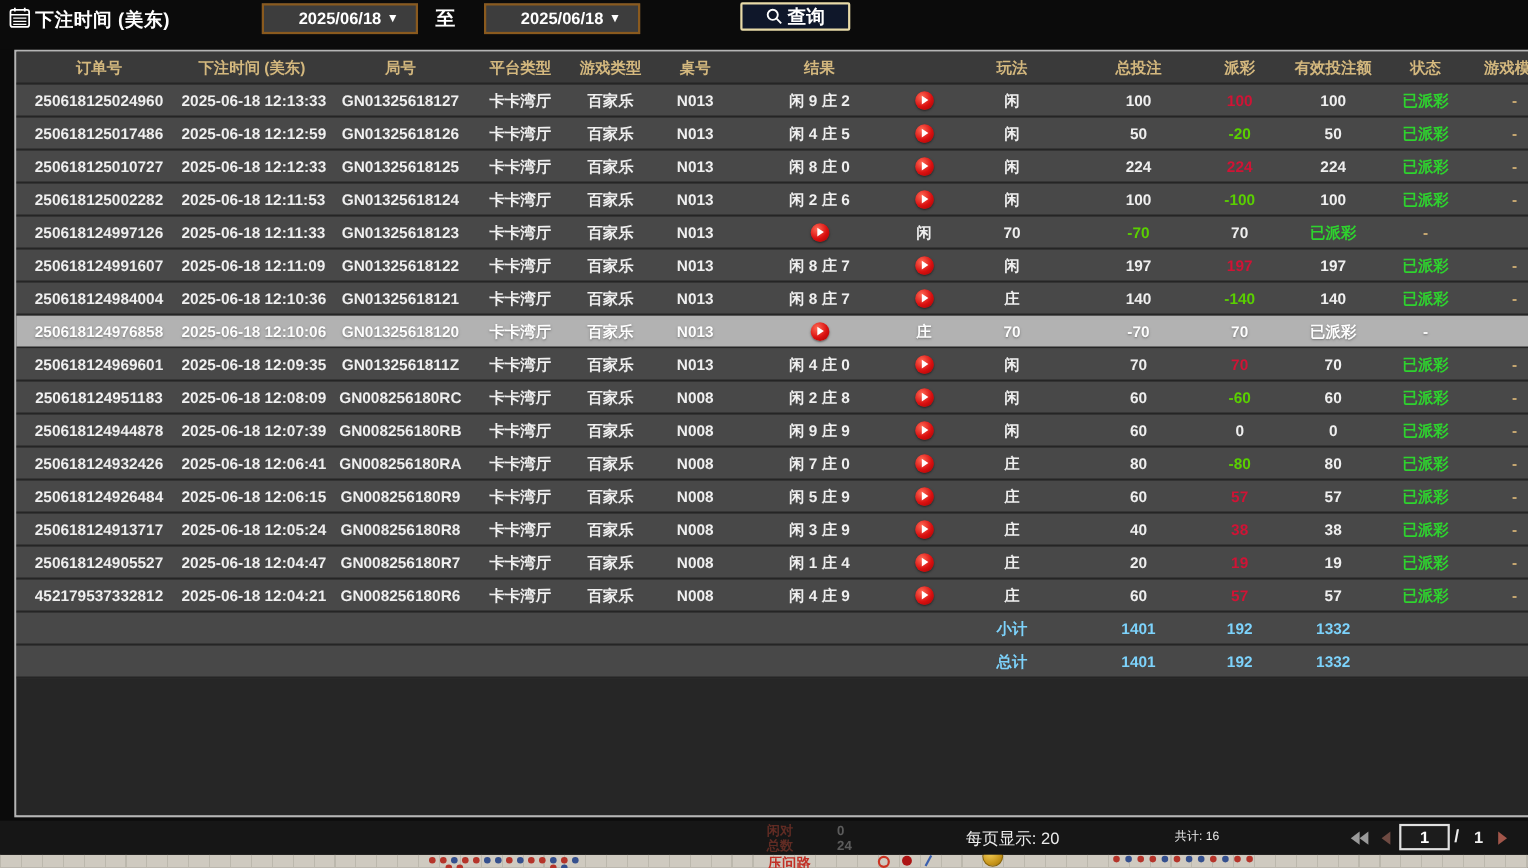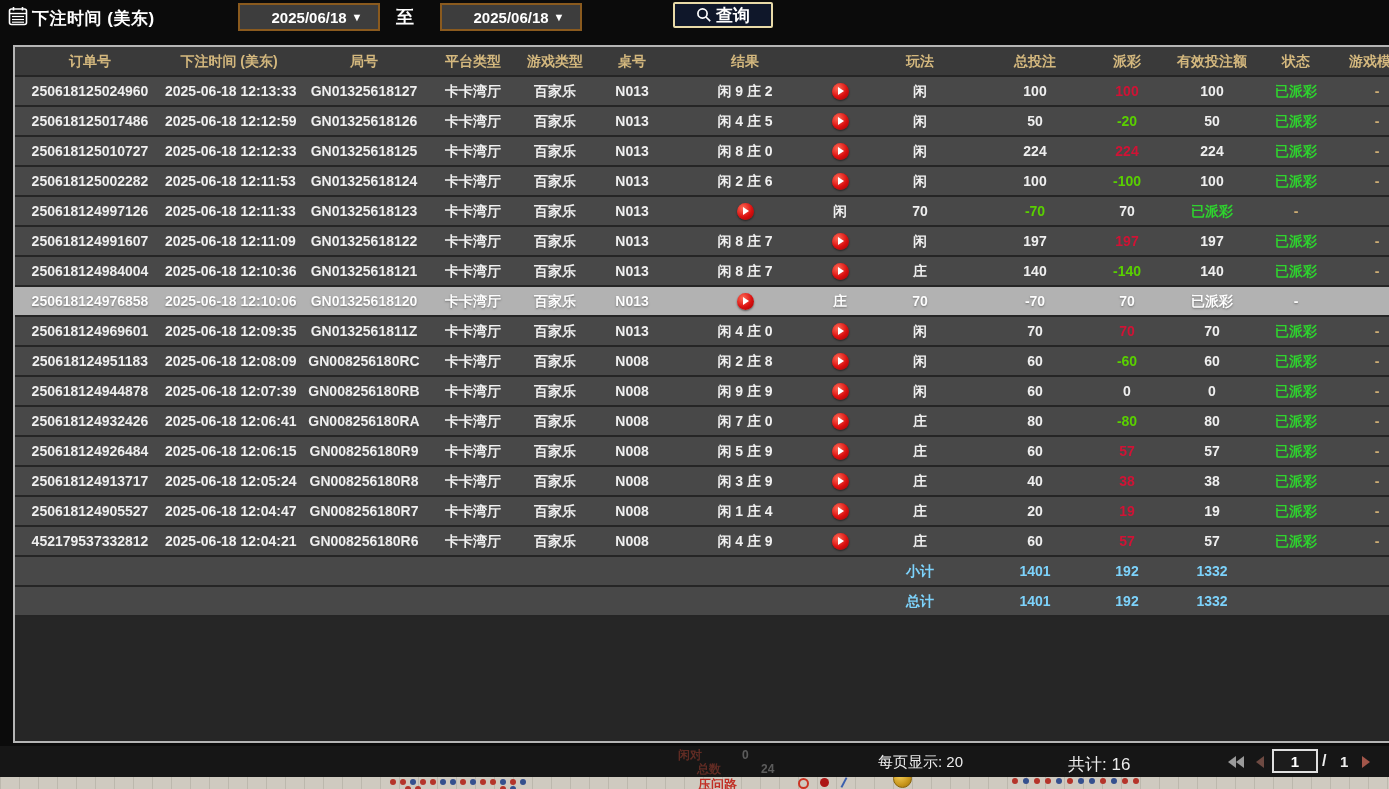--- a/index.html
+++ b/index.html
@@ -54,21 +54,21 @@
   .filler{height:124px;background:#262626;}
   .play{
     width:17px;height:17px;border-radius:50%;margin:0 auto;cursor:pointer;
     background:radial-gradient(circle at 35% 30%,#ff6a55,#da1010 55%,#9c0202);
     display:flex;align-items:center;justify-content:center;box-shadow:0 1px 2px rgba(0,0,0,.5);
   }
   .play i{display:block;width:0;height:0;border-left:6px solid #fff;border-top:4px solid transparent;border-bottom:4px solid transparent;margin-left:2px;}
   
   .bottombar{position:absolute;left:0;top:746px;width:1389px;height:31px;background:#161616;z-index:5;}
   .perpage{position:absolute;left:878px;top:7px;font-size:15px;color:#ececec;font-weight:400;}
-  .grandcount{position:absolute;left:1068px;top:7px;font-size:17px;color:#ececec;}
+  .grandcount{position:absolute;left:1068px;top:7px;font-size:11px;color:#ececec;}
   .ghost{position:absolute;font-size:12px;font-weight:700;}
   .ghost .gl{color:rgba(158,62,48,0.55);}
   .ghost .gv{color:rgba(205,205,205,0.38);margin-left:40px;}
   .tri{position:absolute;width:0;height:0;top:10px;}
   .tri.left{border-right:8px solid #6e4a42;border-top:6px solid transparent;border-bottom:6px solid transparent;}
   .tri.right{border-left:8px solid #a2564a;border-top:6px solid transparent;border-bottom:6px solid transparent;}
   .tri.gray{border-right-color:#9a9a9a;}
   .pg-input{
     position:absolute;left:1272px;top:3px;width:38px;height:18px;background:#1c1c1c;
     border:2px solid #e0e0e0;color:#fff;text-align:center;font-size:15px;font-weight:700;
@@ -534,21 +534,21 @@
     <span class="bead blue" style="left: 1078px; top: 1px;"></span>
     <span class="bead blue" style="left: 1089px; top: 1px;"></span>
     <span class="bead red" style="left: 1100px; top: 1px;"></span>
     <span class="bead blue" style="left: 1111px; top: 1px;"></span>
     <span class="bead red" style="left: 1122px; top: 1px;"></span>
     <span class="bead red" style="left: 1133px; top: 1px;"></span>
   </div>
 
 <div class="bottombar">
   <div id="ghosts">
-      <div class="ghost" style="left: 678px; top: 1px;"><span class="gl">闲对</span><span class="gv">0</span></div>
+      <div class="ghost" style="left: 697px; top: 1px;"><span class="gl">闲对</span><span class="gv">0</span></div>
       <div class="ghost" style="left: 697px; top: 15px;"><span class="gl">总数</span><span class="gv">24</span></div>
     </div>
   <span class="perpage">每页显示: 20</span>
   <span class="grandcount">共计: 16</span>
   <span class="tri left gray" style="left:1228px;"></span>
   <span class="tri left gray" style="left:1236px;"></span>
   <span class="tri left" style="left:1256px;"></span>
   <input class="pg-input" value="1" style="">
   <span class="pg-sep">/</span>
   <span class="pg-count">1</span>

